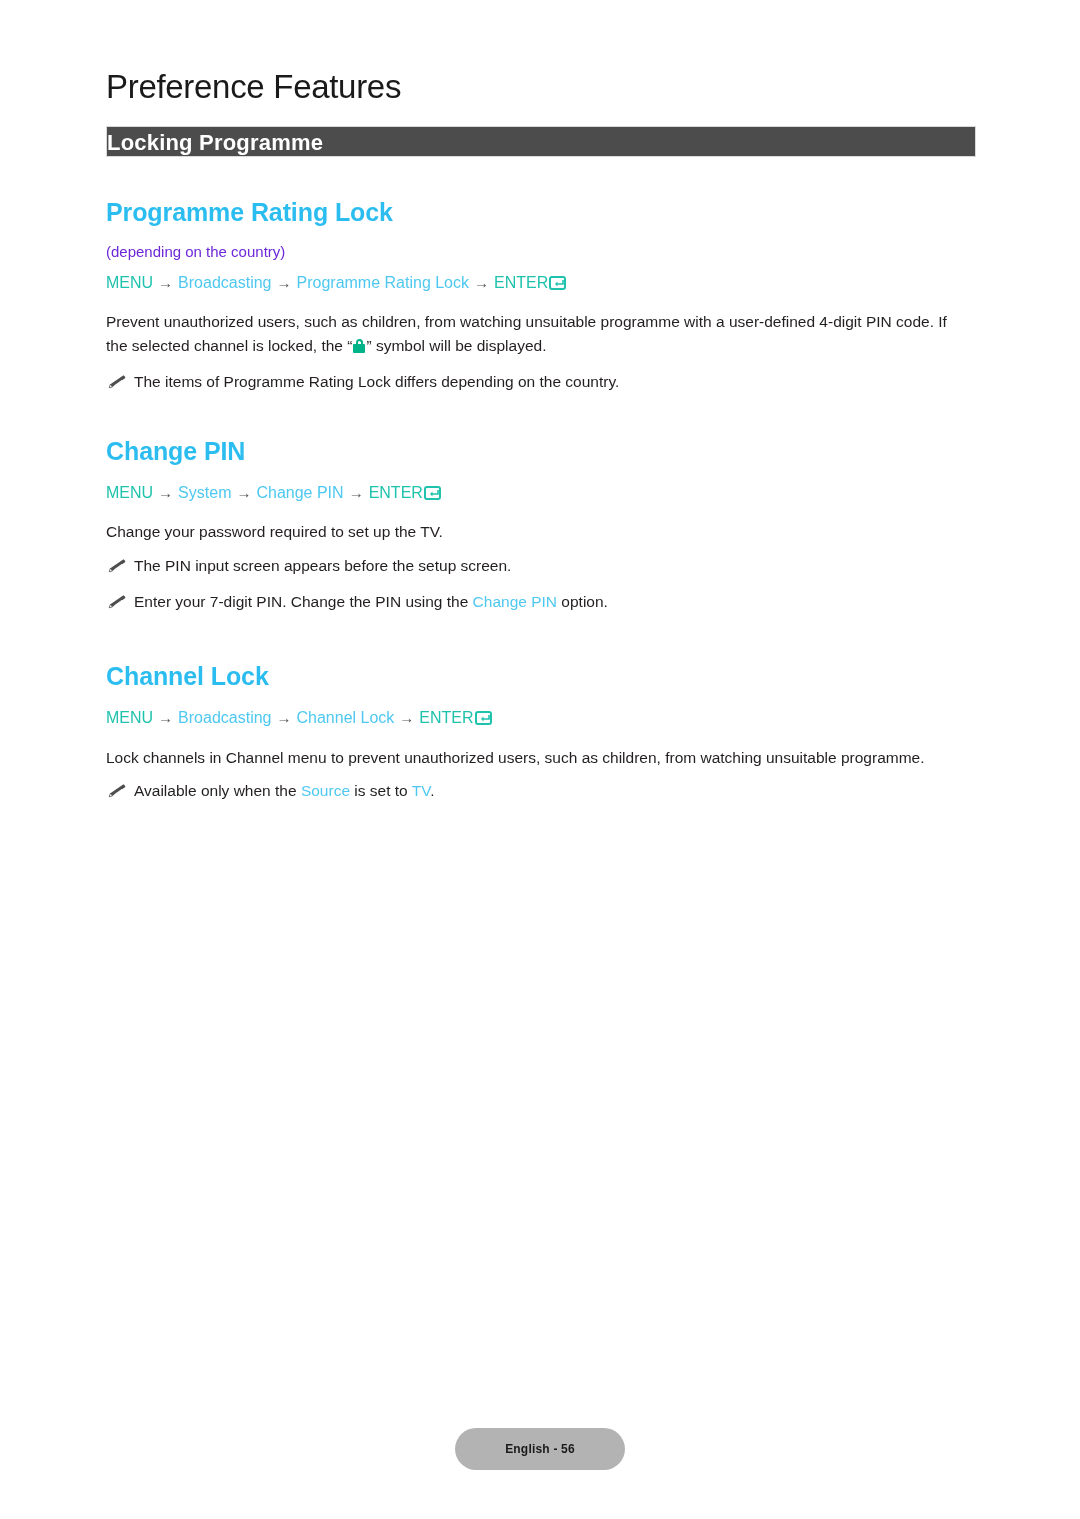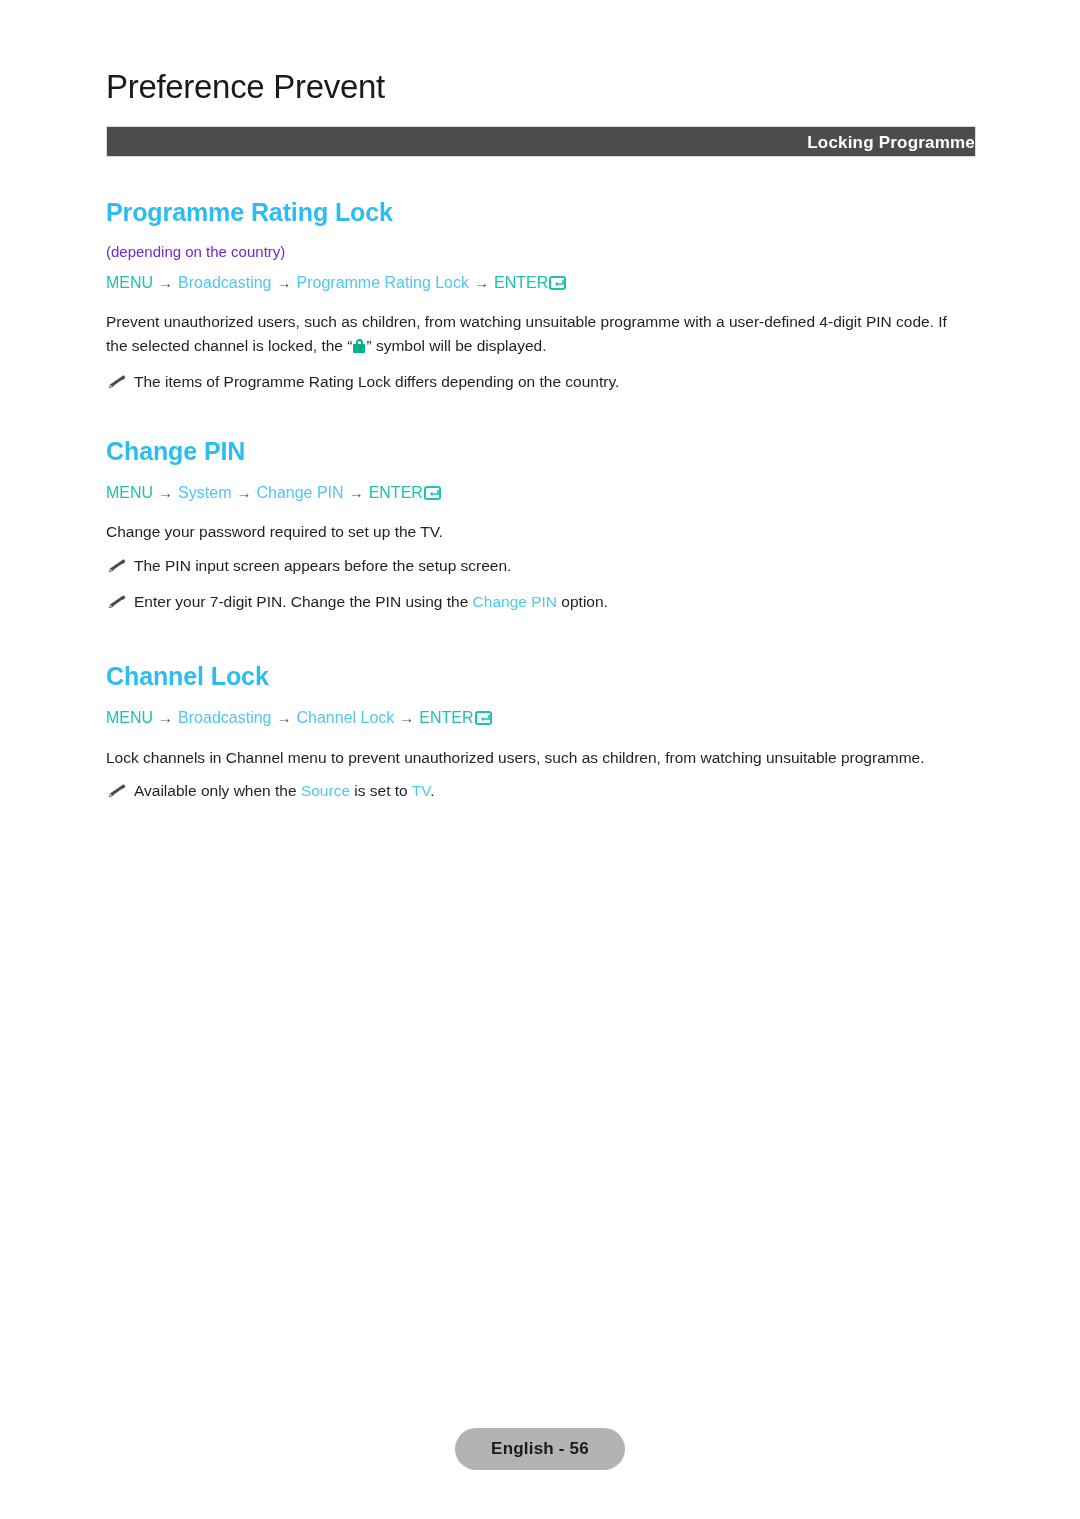--- a/index.html
+++ b/index.html
@@ -42,23 +42,23 @@
     margin: 0 0 20px 0;
     line-height: 1.15;
   }
 
   
   .section-bar {
     background: #4c4c4c;
     border: 1px solid #d9d9d9;
     height: 31px;
     line-height: 31px;
-    text-align: right;
+    text-align: left;
     color: #ffffff;
-    font-size: 17px;
+    font-size: 22px;
     font-weight: bold;
     letter-spacing: 0.2px;
     box-sizing: border-box;
     margin-bottom: 40px;
   }
 
   
   .heading {
     color: #2cbdf0;
     font-size: 25px;
@@ -165,32 +165,32 @@
     left: 50%;
     transform: translateX(-50%);
     top: 1428px;
     width: 170px;
     height: 42px;
     line-height: 42px;
     text-align: center;
     background: #b3b3b3;
     border-radius: 21px;
     color: #1a1a1a;
-    font-size: 17px;
+    font-size: 12px;
     font-weight: bold;
     letter-spacing: 0.2px;
   }
 </style>
 </head>
 <body>
 
 <div class="page">
   <div class="content">
 
-    <h1 class="page-title">Preference Prevent</h1>
+    <h1 class="page-title">Preference Features</h1>
 
     <div class="section-bar">Locking Programme</div>
 
     <h2 class="heading">Programme Rating Lock</h2>
 
     <p class="subnote">(depending on the country)</p>
 
     <div class="menu-path">
       <span class="mp-teal">MENU</span><span class="mp-arrow">→</span><span class="mp-blue">Broadcasting</span><span class="mp-arrow">→</span><span class="mp-blue">Programme Rating Lock</span><span class="mp-arrow">→</span><span class="mp-teal">ENTER</span><span class="enter-key"><svg width="14" height="11" viewBox="0 0 14 11">
             <path d="M11 2 L11 6 L4 6" stroke="#1fc2ad" stroke-width="1.6" fill="none"></path>

